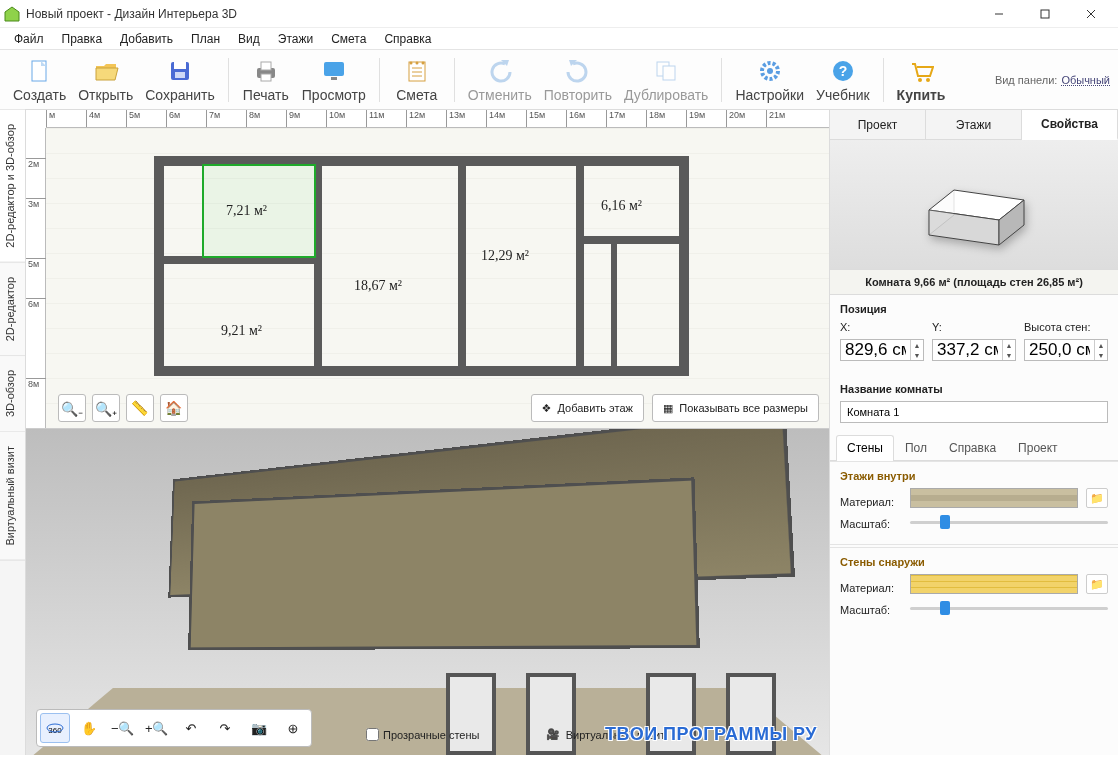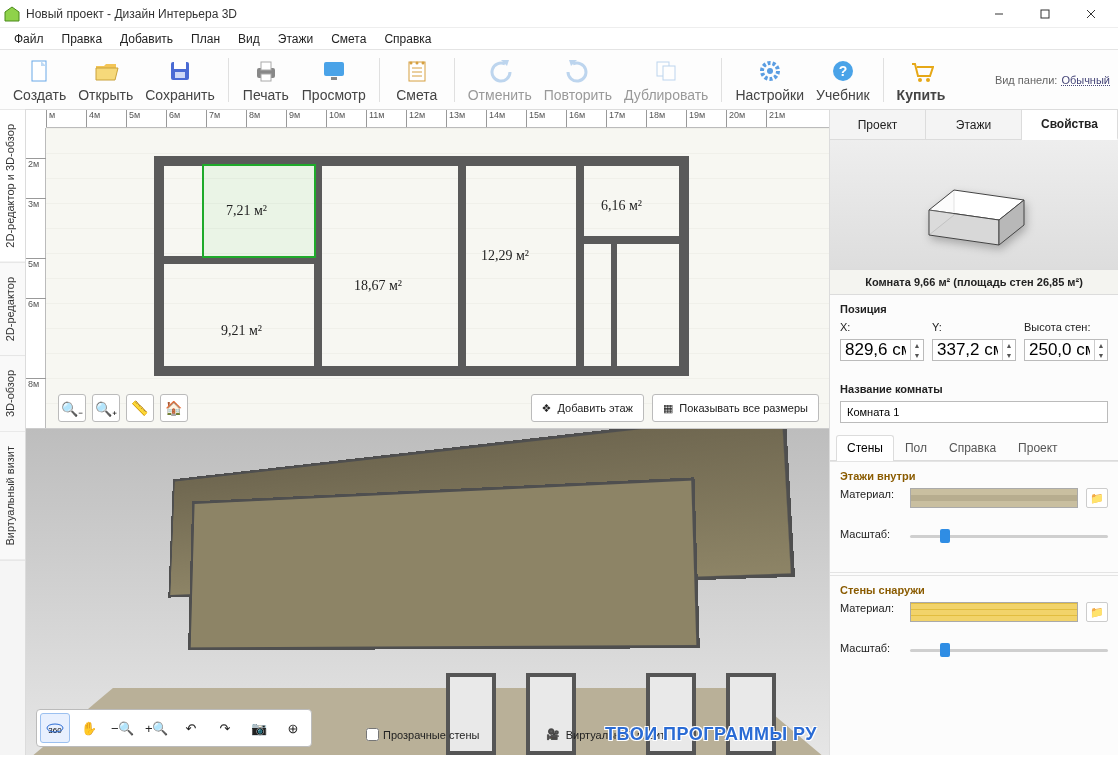--- a/index.html
+++ b/index.html
@@ -59,21 +59,21 @@
 .spin { display: flex; border: 1px solid #bbb; height: 22px; background:#fff;}
 .spin input { border: none; width: 100%; padding: 0 4px; font-size: 17px; outline: none;}
 .spin .arrows { width: 16px; display:flex; flex-direction:column; border-left:1px solid #ccc;}
 .spin .arrows div { flex:1; display:flex; align-items:center; justify-content:center; font-size:7px; color:#555;}
 .name-input { width: 100%; border: 1px solid #bbb; padding: 4px 6px; font-size: 11px; }
 .subtabs { display:flex; border-bottom: 1px solid #dcdcdc; margin: 4px 0 0; padding: 0 6px;}
 .subtab { padding: 5px 10px; font-size: 12px; border: 1px solid transparent; border-bottom: none; cursor: default; color: #555;}
 .subtab.active { border-color: #dcdcdc; background: #fff; border-radius: 3px 3px 0 0; color: #000; margin-bottom:-1px;}
 .mat-group { border-top: 1px solid #e4e4e4; padding: 8px 10px 6px; }
 .mat-group .gtitle { font-size: 11px; font-weight: bold; color: #8a5b00; margin-bottom: 6px;}
-.mat-row { display:flex; align-items:flex-start; gap:8px; font-size:11px; margin-bottom:20px;}
+.mat-row { display:flex; align-items:flex-end; gap:8px; font-size:11px; margin-bottom:6px;}
 .mat-row .ml { width: 62px; }
 .swatch { flex:1; height: 20px; border: 1px solid #aaa; }
 .swatch.inside { background: repeating-linear-gradient(0deg,#c9bfa0 0,#c9bfa0 6px,#b7ad8f 6px,#b7ad8f 12px);}
 .swatch.outside { background: repeating-linear-gradient(0deg,#f2d36a 0,#f2d36a 5px,#e2bd3f 5px,#e2bd3f 6px,#f2d36a 6px,#f2d36a 11px,#e2bd3f 11px,#e2bd3f 12px);}
 .folder-btn { width: 22px; height: 20px; display:flex; align-items:center; justify-content:center; border: 1px solid #ccc; background:#fff; border-radius:2px;}
 .slider { flex:1; position:relative; height: 16px;}
 .slider .track { position:absolute; left:0; right:0; top:7px; height:3px; background:#cfcfcf; border-radius:2px;}
 .slider .thumb { position:absolute; top:1px; width:10px; height:14px; background:#2f8de4; border-radius:2px; left: 15%;}
 hr.sep-h { border: none; border-top: 1px solid #e4e4e4; margin: 2px 0;}
 

